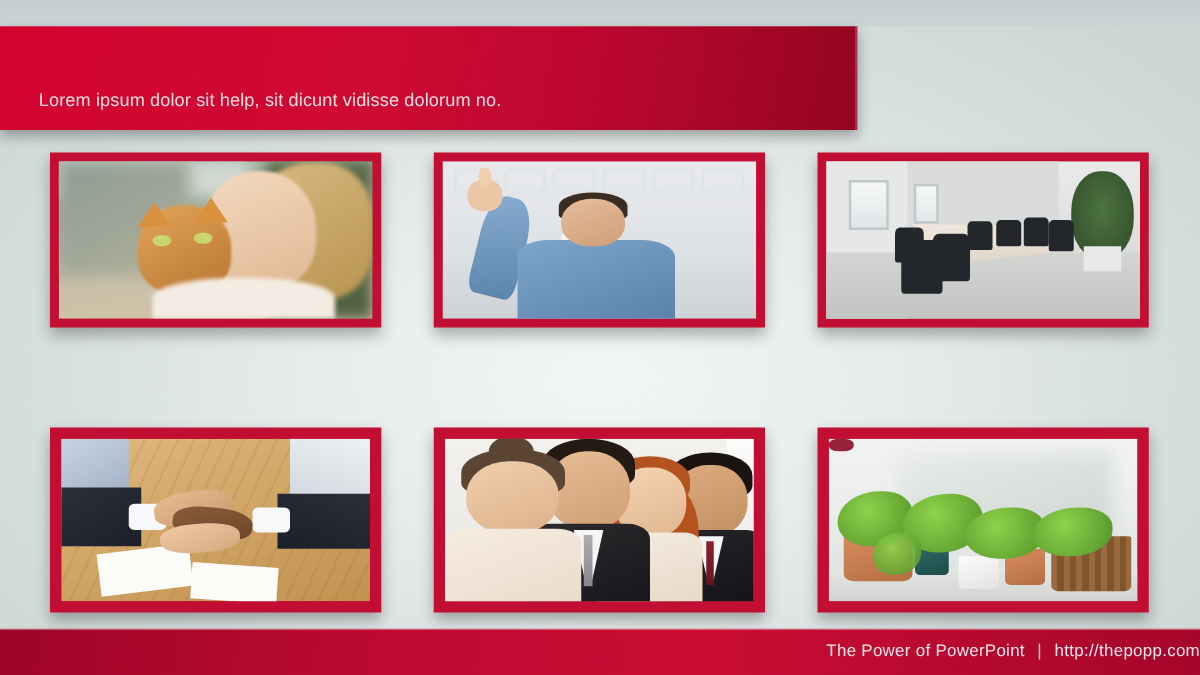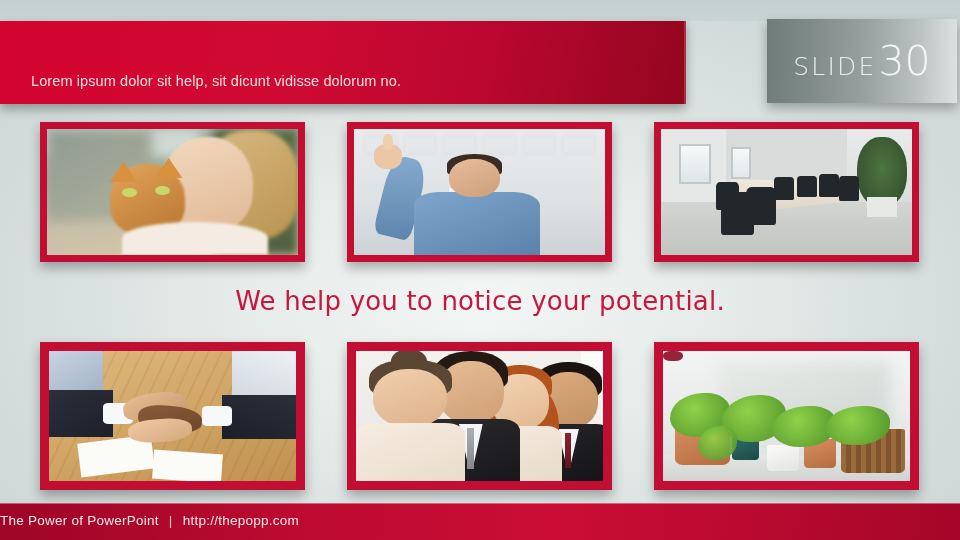--- a/index.html
+++ b/index.html
@@ -94,21 +94,21 @@
   }
 
   
   #footer-bar {
     position:absolute; left:0; top:503px; width:960px; height:37px;
     background:linear-gradient(95deg,#9d0527 0%,#bb0a30 30%,#cb0d35 58%,#a50629 100%);
     border-top:1px solid rgba(255,255,255,.35);
   }
   #footer-text {
     position:absolute; left:0; top:9px; width:960px;
-    text-align:left; font-size:13.5px; color:#f7e6ea; letter-spacing:.25px;
+    text-align:right; font-size:13.5px; color:#f7e6ea; letter-spacing:.25px;
   }
   .sep { color:#f0c3cd; padding:0 6px; }
 
   
   .ph { position:absolute; inset:0; }
 
   
   .p1{ background:linear-gradient(170deg,#b8c3bd 0%,#9fae9f 30%,#c9c0a8 60%,#d6c5a7 100%); }
   .p1 .bld{ position:absolute; left:0; top:0; width:42%; height:72%;
     background:linear-gradient(150deg,#8e9b93,#b0b09a); filter:blur(6px); }
@@ -288,26 +288,20 @@
 <body>
 
 <div id="slide">
 
   <div id="top-strip"></div>
 
   <div id="title-banner">
     <div id="subtitle-text">Lorem ipsum dolor sit help, sit dicunt vidisse dolorum no.</div>
   </div>
 
-  <div id="slide-badge">
-    <div id="badge-inner">
-      <span id="badge-word">SLIDE</span>
-      <span id="badge-number">30</span>
-    </div>
-  </div>
 
   <div class="frame top" id="f1">
     <div class="photo">
       <div class="ph p1">
         <div class="sky"></div>
           <div class="bld"></div>
           <div class="foli"></div>
         <div class="hair"></div>
           <div class="face"></div>
         <div class="cat"></div>
@@ -357,21 +351,20 @@
           <div class="chair c5"></div>
         <div class="chair c6"></div>
           <div class="chair c7"></div>
         <div class="chair c3"></div>
           <div class="chair c2"></div>
           <div class="chair c1"></div>
       </div>
     </div>
   </div>
 
-  <div id="tagline">We help you to notice your potential.</div>
 
   <div class="frame bot" id="f4">
     <div class="photo">
       <div class="ph p4">
         <div class="grain"></div>
         <div class="sl1"></div>
           <div class="sl2"></div>
           <div class="sl3"></div>
           <div class="sl4"></div>
         <div class="pap1"></div>

